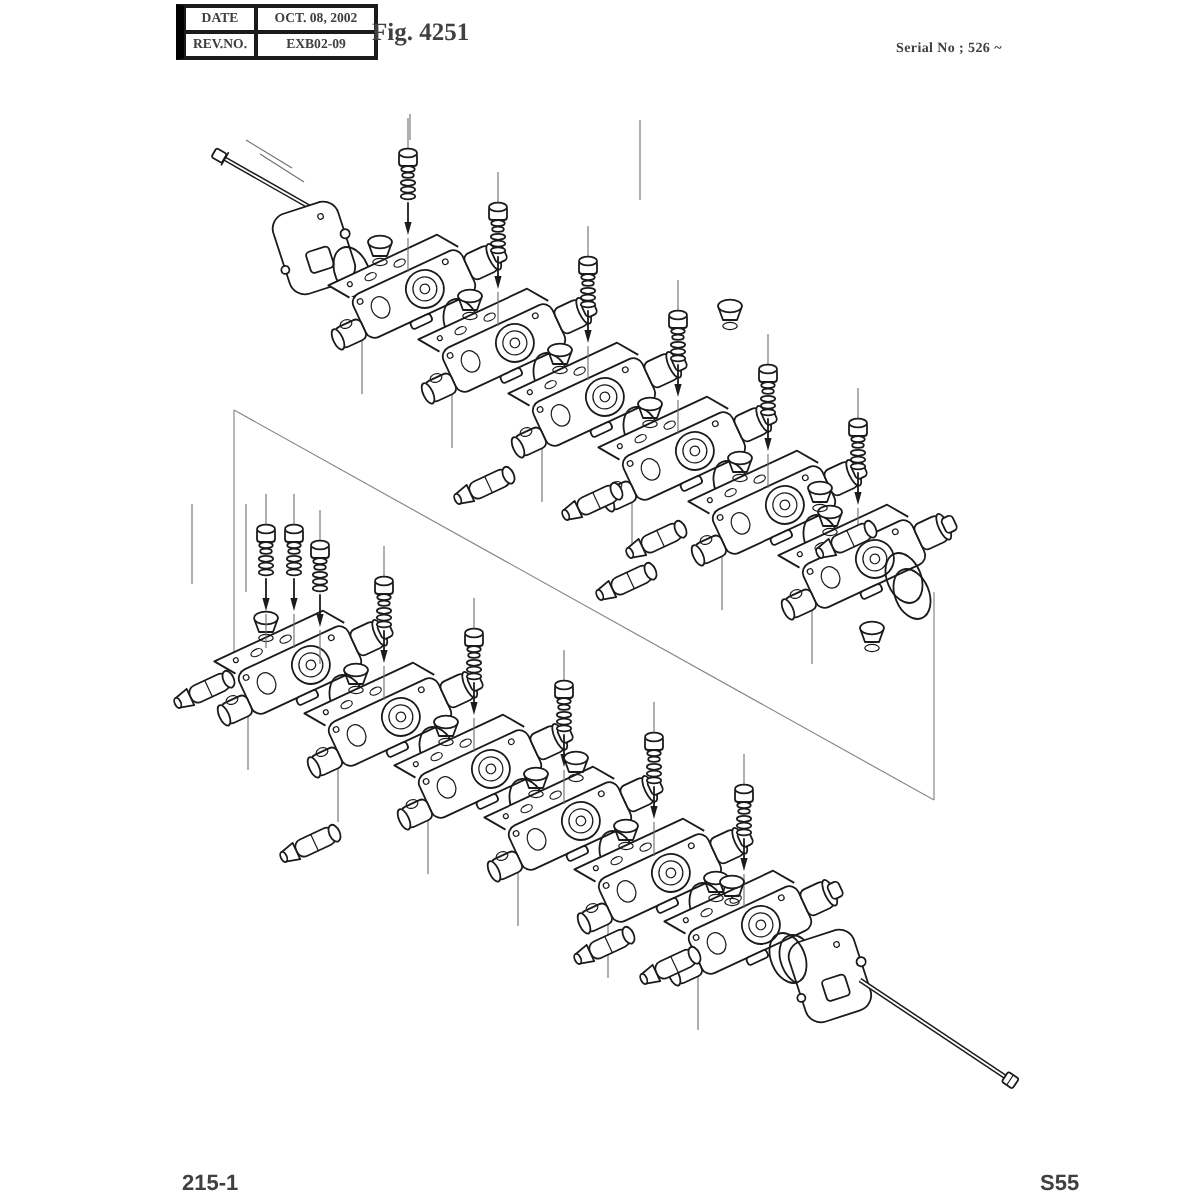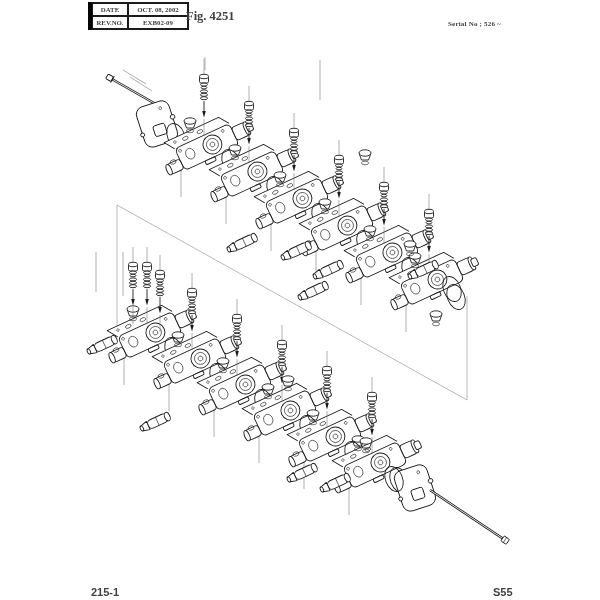--- a/index.html
+++ b/index.html
@@ -9,21 +9,21 @@
   .hdr-table{position:absolute;left:88px;top:2px;display:grid;
              grid-template-columns:36px 60px;border:1px solid #1b1b1b;border-left:4px solid #000;}
   .hdr-table .cell{border:0.8px solid #1b1b1b;height:11px;line-height:11px;
                    font-weight:bold;font-size:6.8px;text-align:center;overflow:hidden;white-space:nowrap;}
   .fig-label{position:absolute;left:186px;top:9px;font-weight:bold;font-size:12.5px;}
   .title-block{position:absolute;left:233px;top:0px;font-weight:bold;font-size:13px;line-height:13.5px;letter-spacing:.3px;}
   .serial{position:absolute;left:448px;top:20px;font-weight:bold;font-size:7px;letter-spacing:.2px;text-align:right;}
   
   .foot{position:absolute;top:586px;font-family:"Liberation Sans", sans-serif;font-weight:bold;font-size:11px;}
   .foot.left{left:91px;}
-  .foot.right{left:493px;}
+  .foot.right{left:520px;}
   
   svg#diagram-svg{position:absolute;left:0;top:0;width:600px;height:600px;}
   .part{fill:#ffffff;stroke:#1b1b1b;stroke-width:.9;stroke-linejoin:round;}
   .ln{fill:none;stroke:#1b1b1b;stroke-width:.9;stroke-linejoin:round;stroke-linecap:round;}
   .det{fill:none;stroke:#1b1b1b;stroke-width:.6;}
   .thin{fill:none;stroke:#6e6e6e;stroke-width:.55;}
   .ref{fill:none;stroke:#8a8a8a;stroke-width:.6;}
 </style>
 </head>
 <body>

